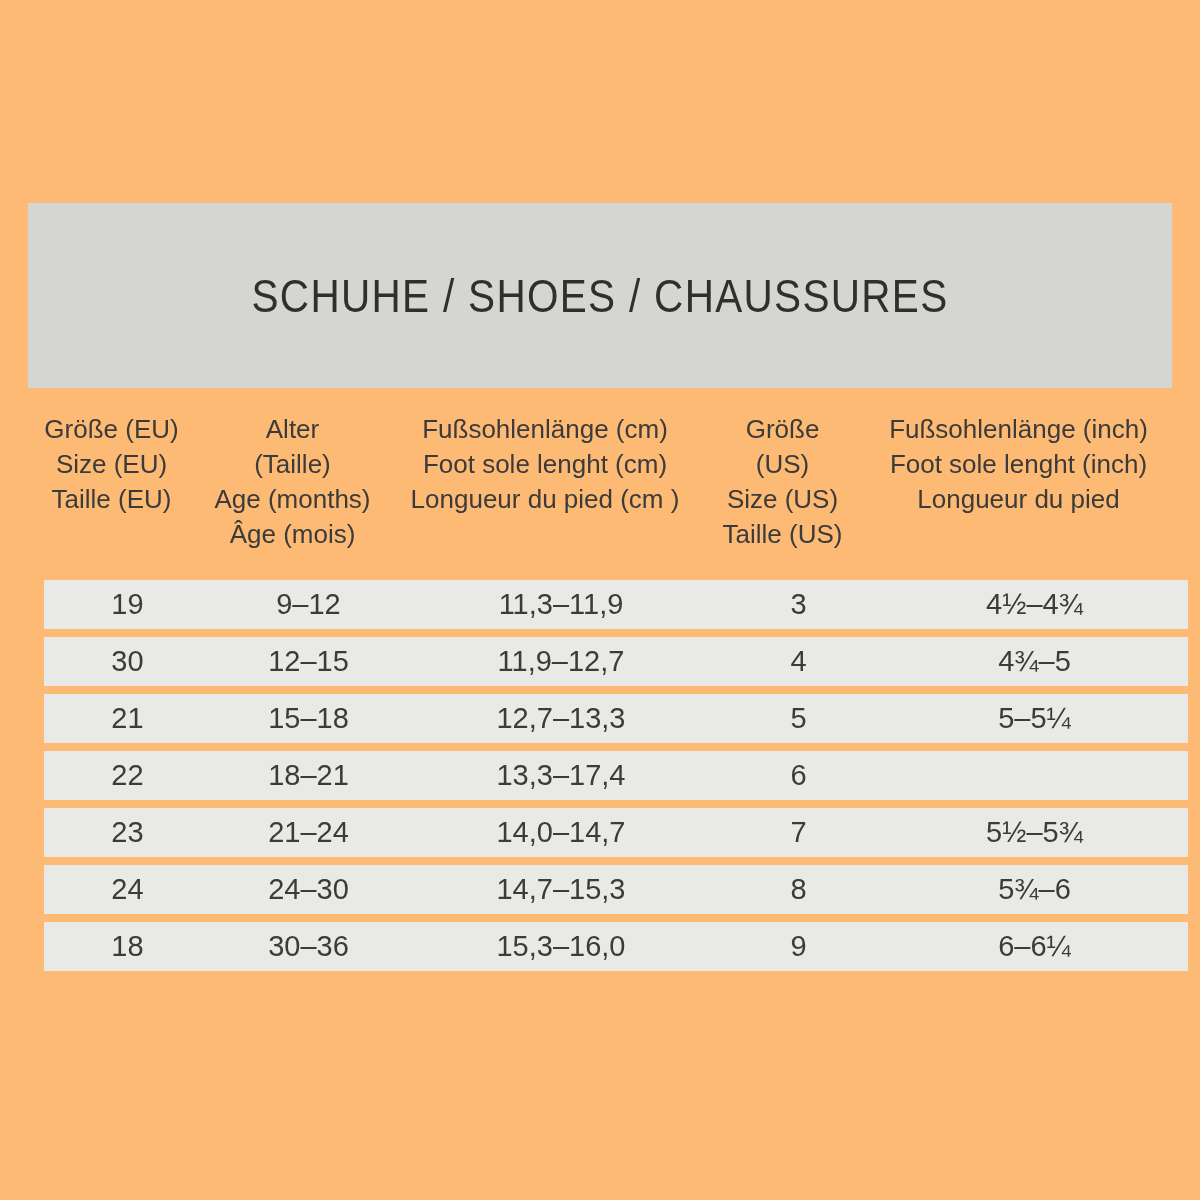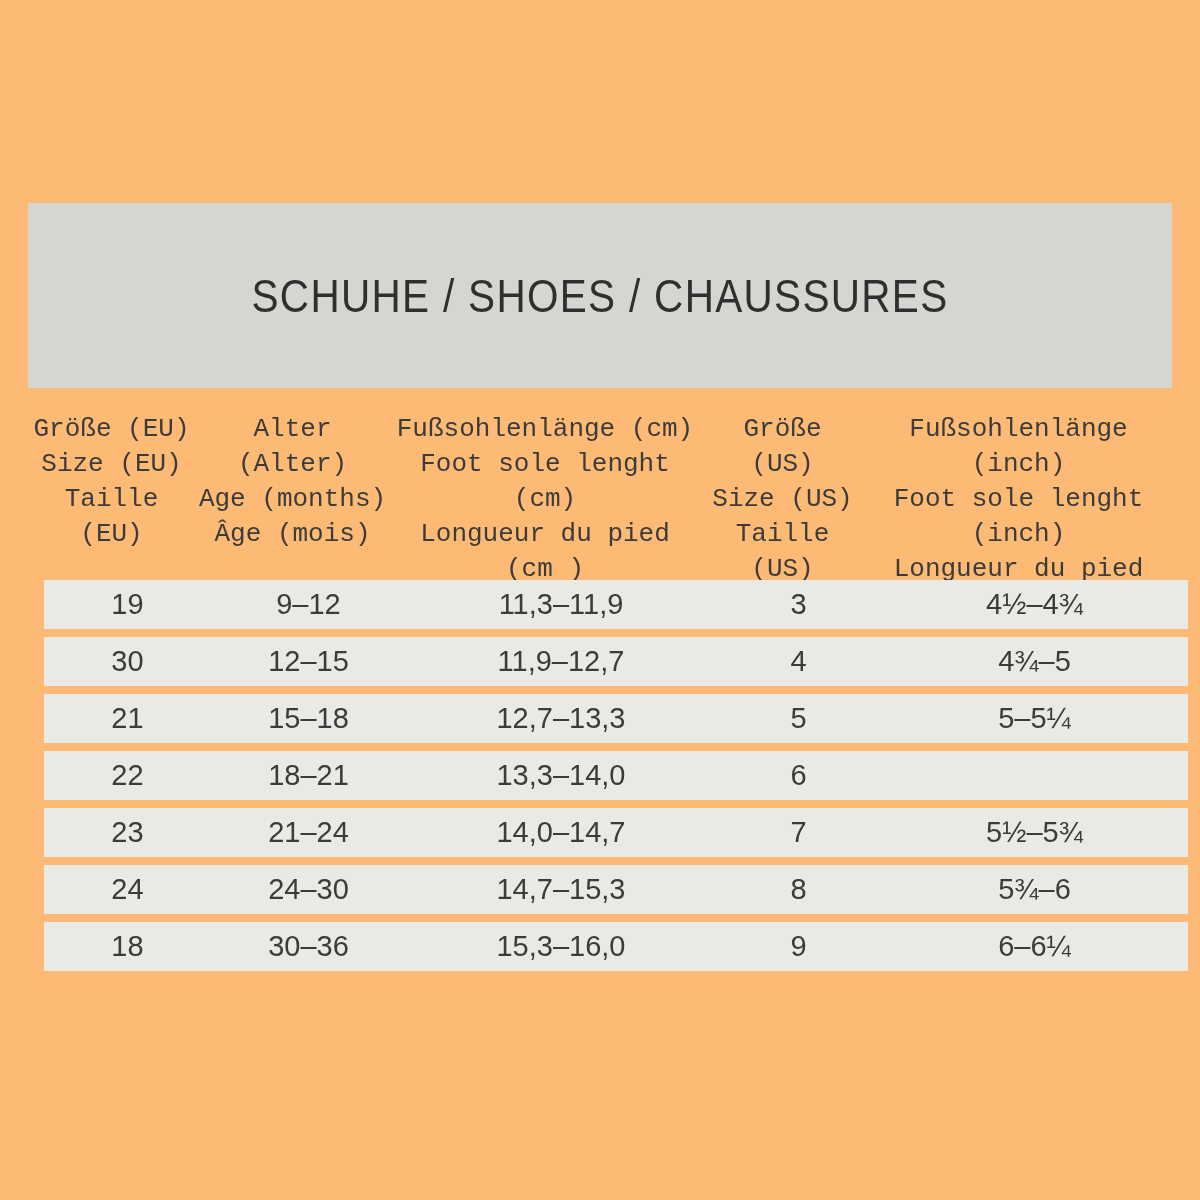--- a/index.html
+++ b/index.html
@@ -45,21 +45,20 @@
   .header-grid {
     position: absolute;
     left: 28px;
     top: 412px;
   }
   .header-cell {
     text-align: center;
     font-size: 26px;
     line-height: 35px;
     color: var(--text-color, #3b3b3b);
-    font-family: Liberation Mono, monospace;
   }
   .rows-wrap {
     position: absolute;
     left: 28px;
     top: 580px;
     width: 1144px;
     display: flex;
     flex-direction: column;
     gap: 8px;
     margin-left: 16px;
@@ -86,21 +85,21 @@
   </div>
 
   <div class="header-grid">
       <div class="header-cell">
         <div>Größe (EU)</div>
         <div>Size (EU)</div>
         <div>Taille (EU)</div>
       </div>
       <div class="header-cell">
         <div>Alter</div>
-        <div>(Alter)</div>
+        <div>(Taille)</div>
         <div>Age (months)</div>
         <div>Âge (mois)</div>
       </div>
       <div class="header-cell">
         <div>Fußsohlenlänge (cm)</div>
         <div>Foot sole lenght (cm)</div>
         <div>Longueur du pied (cm )</div>
       </div>
       <div class="header-cell">
         <div>Größe</div>
@@ -133,21 +132,21 @@
       <div class="row-grid">
         <div class="row-cell">21</div>
         <div class="row-cell">15–18</div>
         <div class="row-cell">12,7–13,3</div>
         <div class="row-cell">5</div>
         <div class="row-cell">5–5¼</div>
       </div>
       <div class="row-grid">
         <div class="row-cell">22</div>
         <div class="row-cell">18–21</div>
-        <div class="row-cell">13,3–14,0</div>
+        <div class="row-cell">13,3–17,4</div>
         <div class="row-cell">6</div>
       </div>
       <div class="row-grid">
         <div class="row-cell">23</div>
         <div class="row-cell">21–24</div>
         <div class="row-cell">14,0–14,7</div>
         <div class="row-cell">7</div>
         <div class="row-cell">5½–5¾</div>
       </div>
       <div class="row-grid">

